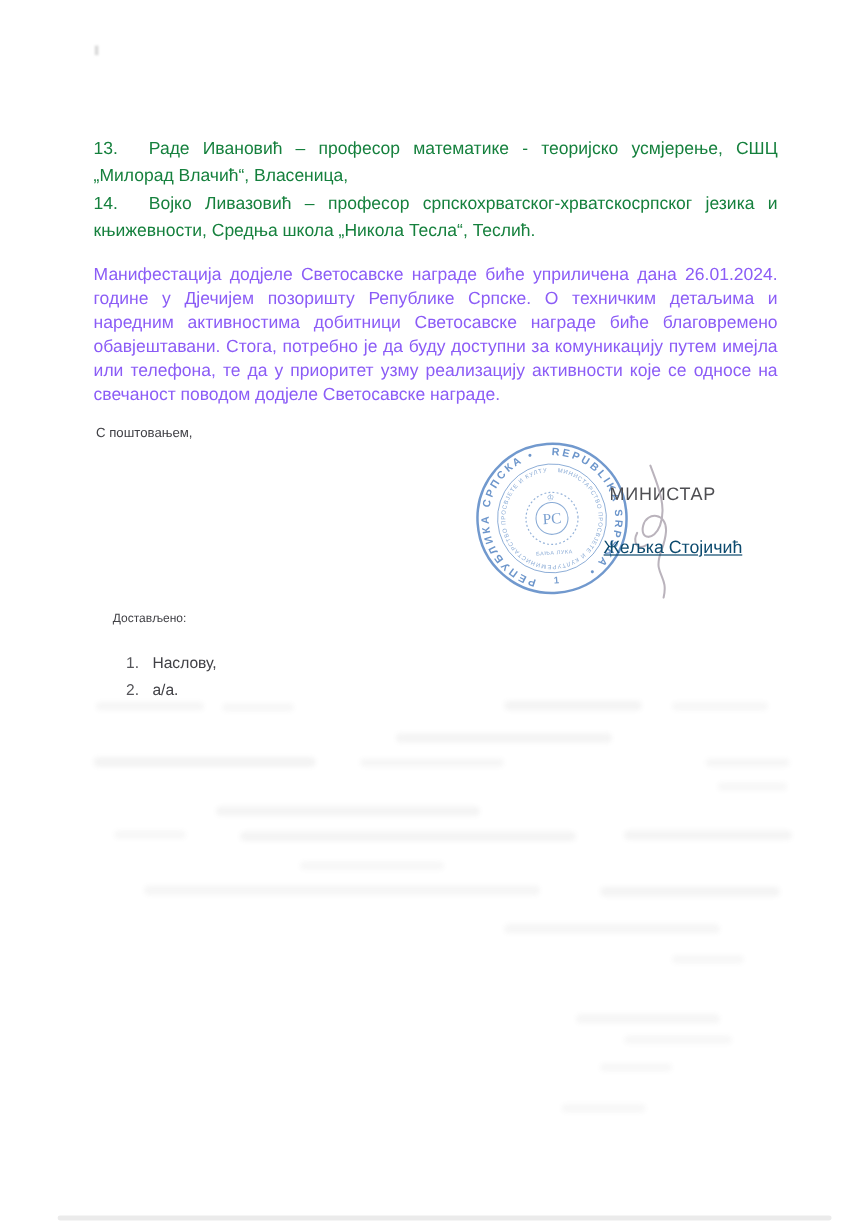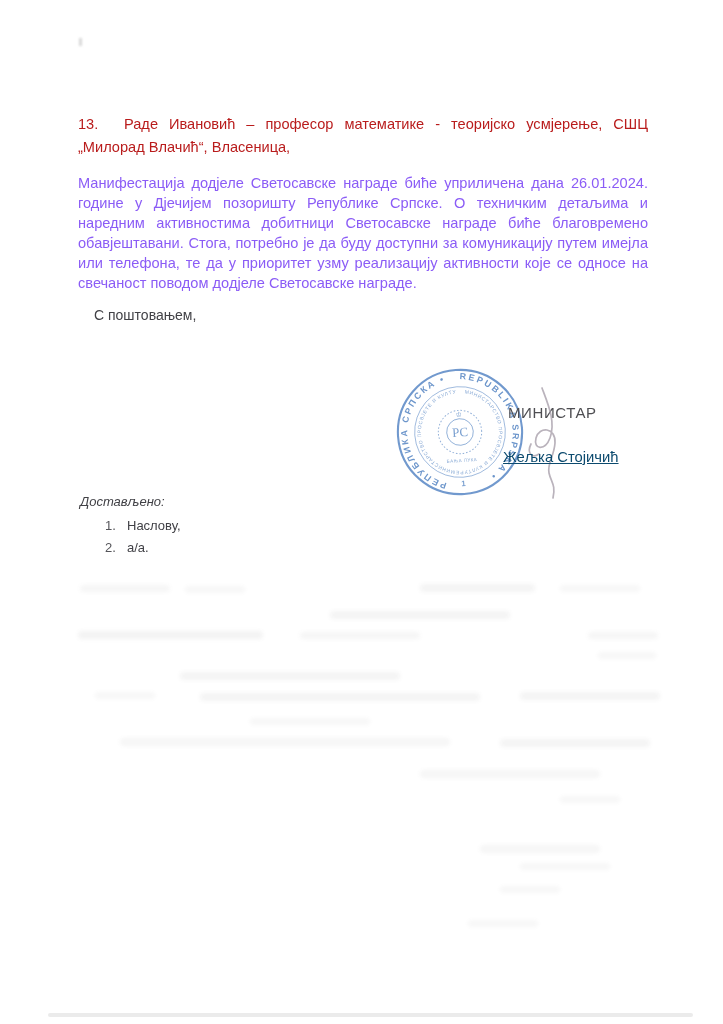--- a/index.html
+++ b/index.html
@@ -1,53 +1,56 @@
 <!DOCTYPE html>
 <html><head>
 <meta charset="utf-8">
 <style>
   html,body{margin:0;padding:0;background:#ffffff;}
   .page{
     position:relative;width:723px;height:1024px;background:#ffffff;overflow:hidden;
     font-family:"Liberation Sans","DejaVu Sans",sans-serif;color:#414146;
   }
   .body-text{position:absolute;top:113px;left:78px;width:570px;}
-  .list-item{font-size:14.6px;line-height:23px;text-align:justify;color:#b91c1c;}
+  .list-item{font-size:14.6px;line-height:23px;text-align:justify;color:#15803d;}
   .list-item .num{display:inline-block;min-width:24px;}
   .list-item .tab{display:inline-block;width:22px;}
   .paragraph{margin:14px 0 0 0;font-size:14.6px;line-height:20px;text-align:justify;color:#8b5cf6;}
-  .closing{margin:12px 0 0 16px;font-size:14px;line-height:20px;color:#414146;}
+  .closing{margin:12px 0 0 2px;font-size:11px;line-height:20px;color:#414146;}
 
   .sign-area{position:absolute;top:0;left:0;width:723px;height:1024px;pointer-events:none;}
   .stamp-svg{position:absolute;left:391px;top:363px;width:138px;height:138px;transform:rotate(-4deg);opacity:.92;}
   .minister-title{position:absolute;left:508px;top:404px;font-size:15px;letter-spacing:.6px;color:#4e4e52;}
   .signature-svg{position:absolute;left:498px;top:380px;width:110px;height:128px;}
   .minister-name{position:absolute;left:503px;top:449px;font-size:14.8px;color:#0c4a6e;text-decoration:underline;}
 
   .distribution{position:absolute;left:78px;top:490px;}
-  .dist-label{font-size:13px;line-height:20px;font-style:italic;color:#414146;margin:2px;}
+  .dist-label{font-size:10px;line-height:20px;color:#414146;margin:16px;}
   .dist-list{list-style:none;margin:3px 0 0 0;padding:0 0 0 27px;}
   .dist-list li{font-size:13px;line-height:22px;color:#414146;}
   .dist-list .dnum{display:inline-block;min-width:22px;color:#55555a;}
 
   .smudge{position:absolute;background:#6a6a6a;border-radius:4px;filter:blur(2px);}
   .scan-edge{position:absolute;left:48px;right:30px;bottom:7px;height:4px;background:#ebebeb;border-radius:2px;}
   .corner-mark{position:absolute;left:79px;top:38px;width:3px;height:8px;background:#d9d9d9;filter:blur(1px);}
 </style>
 </head>
 <body>
 
 <div class="page">
 
   <div class="body-text">
 
     <div class="list-item">
       <span class="num">13.</span><span class="tab"></span><span>Раде Ивановић – професор математике - теоријско усмјерење, СШЦ „Милорад Влачић“, Власеница,</span>
     </div>
 
+    <div class="list-item">
+      <span class="num">14.</span><span class="tab"></span><span>Војко Ливазовић – професор српскохрватског-хрватскосрпског језика и књижевности, Средња школа „Никола Тесла“, Теслић.</span>
+    </div>
 
     <p class="paragraph">Манифестација додјеле Светосавске награде биће уприличена дана 26.01.2024. године у Дјечијем позоришту Републике Српске. О техничким детаљима и наредним активностима добитници Светосавске награде биће благовремено обавјештавани. Стога, потребно је да буду доступни за комуникацију путем имејла или телефона, те да у приоритет узму реализацију активности које се односе на свечаност поводом додјеле Светосавске награде.</p>
 
     <p class="closing">С поштовањем,</p>
   </div>
 
   <div class="sign-area">
 
     <svg class="stamp-svg" viewBox="-70 -70 140 140">
       <g fill="none" stroke="#4a7dbf">

